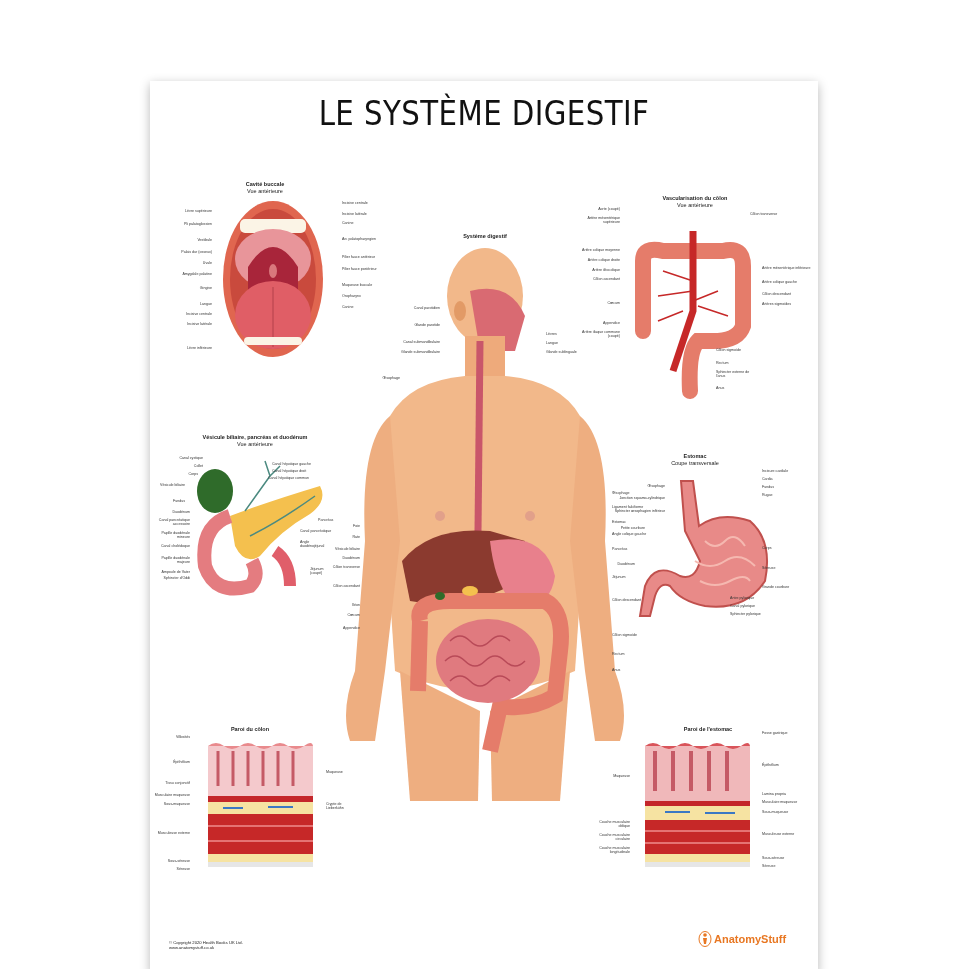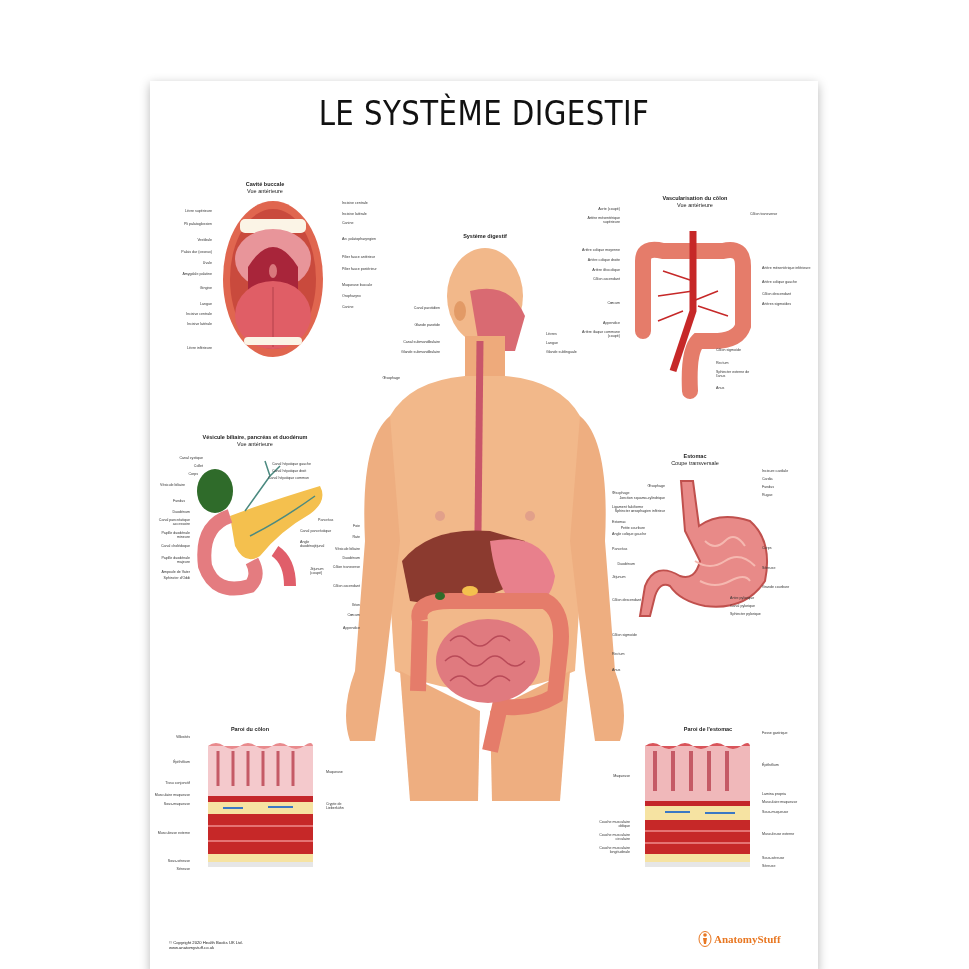--- a/index.html
+++ b/index.html
@@ -8,21 +8,21 @@
     box-shadow:0 3px 10px rgba(0,0,0,0.28);margin-top:41px;}
   .title{position:absolute;left:0;right:0;top:12px;text-align:center;font-family:"DejaVu Sans",sans-serif;
     font-size:34px;letter-spacing:0.5px;color:#111;font-weight:normal;transform:scaleX(0.86);}
   .ptitle{position:absolute;text-align:center;font-size:5.5px;font-weight:bold;color:#222;line-height:1.2;}
   .ptitle .sub{font-weight:normal;display:block;}
   .lbl{position:absolute;font-size:3.6px;color:#333;white-space:nowrap;line-height:1.1;}
   .lbl.r{text-align:left;}
   .lbl.l{text-align:right;}
   svg{position:absolute;overflow:visible;}
   .foot{position:absolute;font-size:4.2px;color:#222;line-height:1.25;}
-  .logo{position:absolute;display:flex;align-items:center;gap:2px;color:#e87722;font-weight:bold;font-size:11px;font-family:Liberation Serif, serif;}
+  .logo{position:absolute;display:flex;align-items:center;gap:2px;color:#e87722;font-weight:bold;font-size:11px;}
 </style>
 </head>
 <body>
 
 <div class="poster">
   <div class="title">LE SYSTÈME DIGESTIF</div>
 
   <div class="ptitle" style="left:70px;top:100px;width:90px;">
     <span>Cavité buccale</span>
     <span class="sub">Vue antérieure</span>

